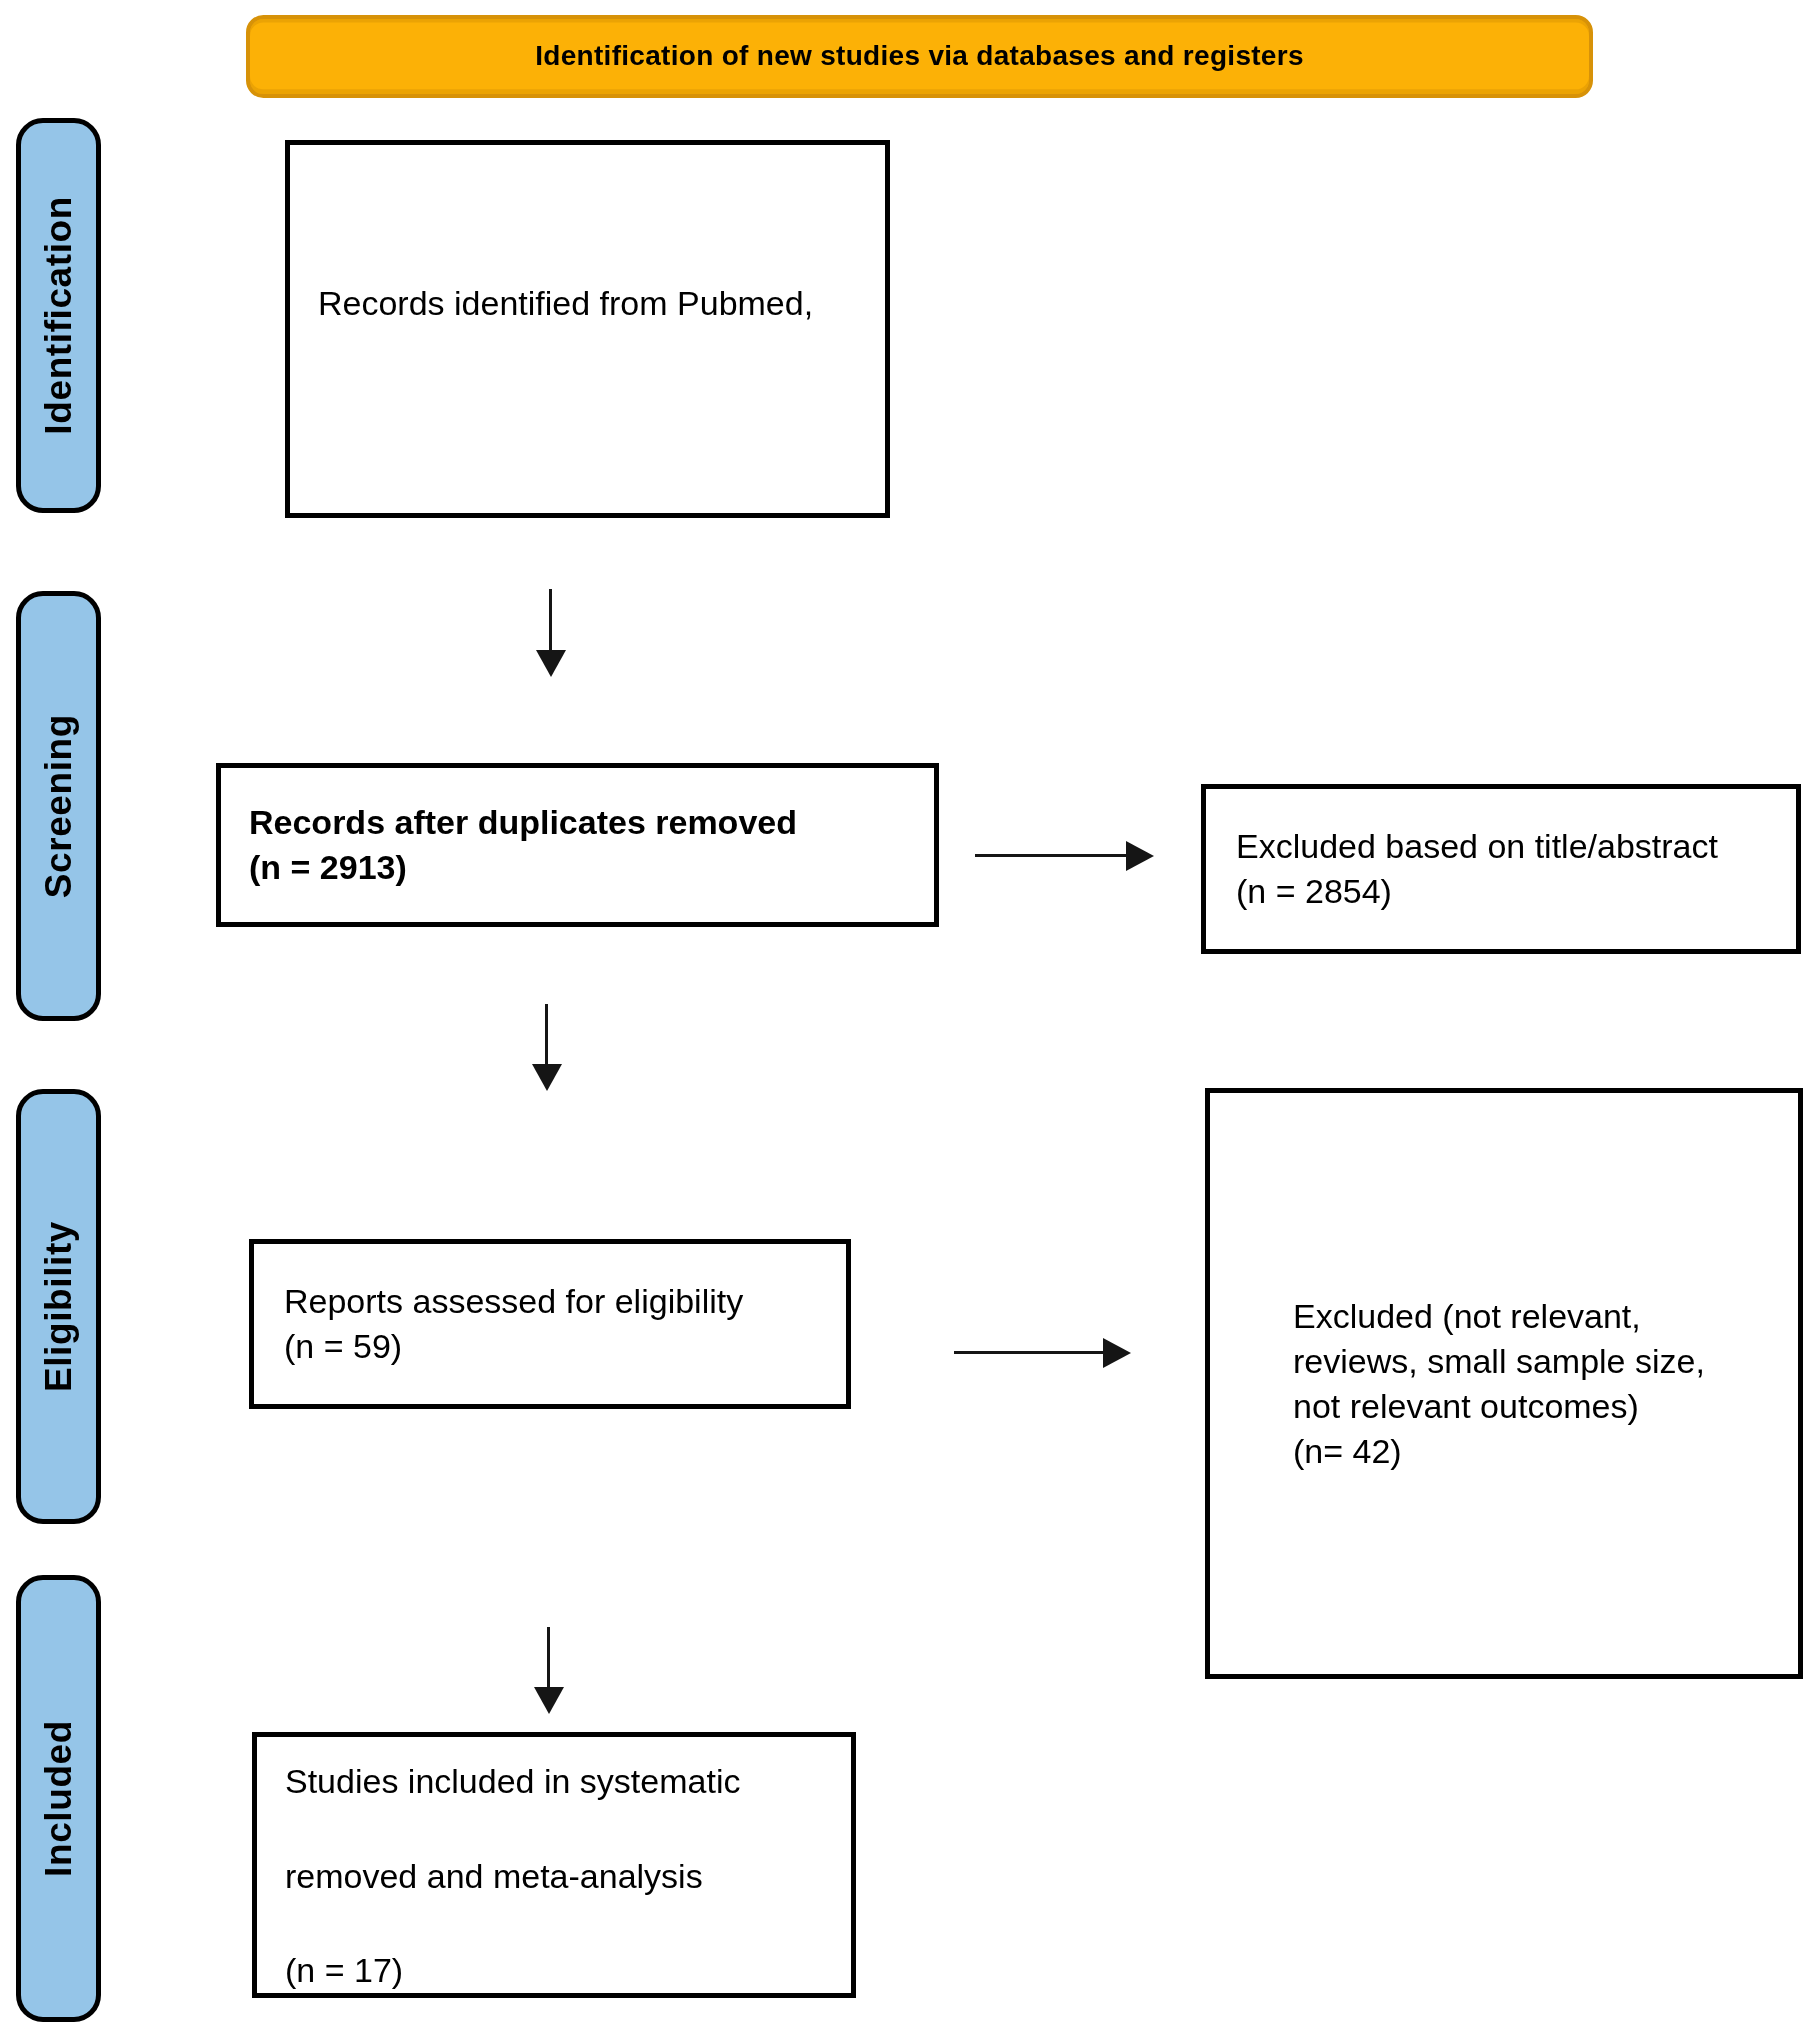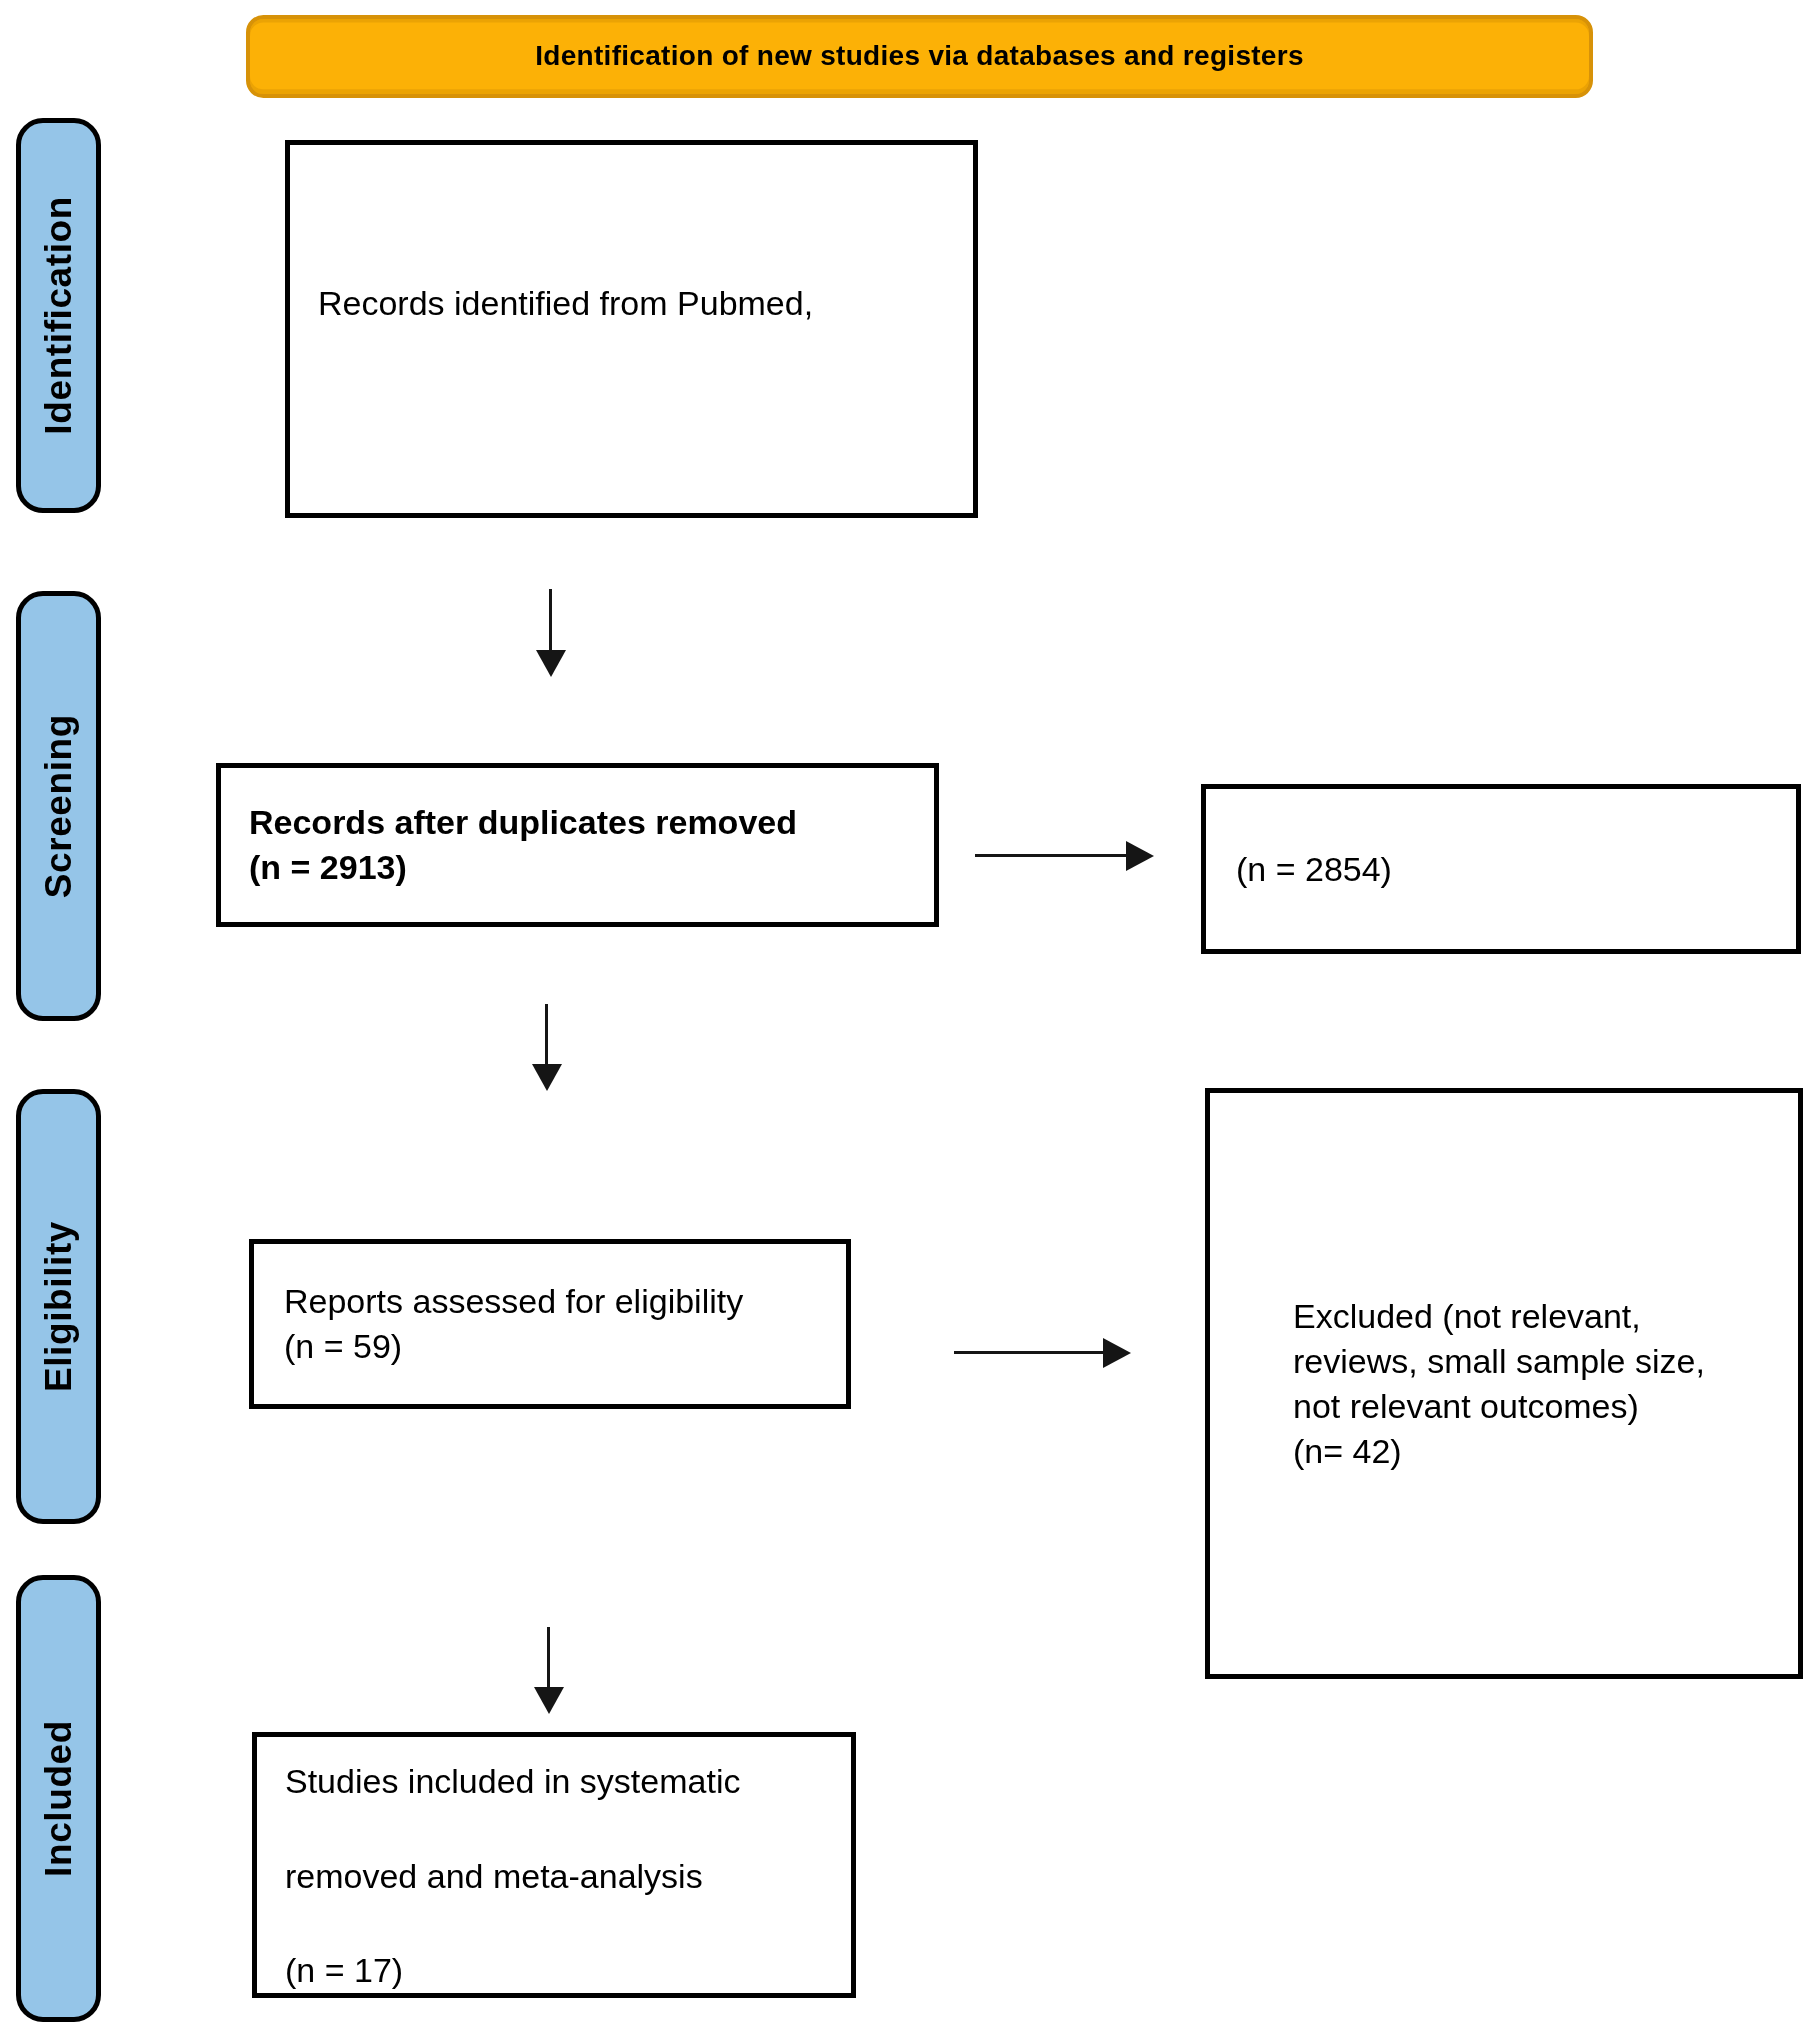--- a/index.html
+++ b/index.html
@@ -69,21 +69,21 @@
     position:absolute;
     background:#fff;
     border:5.2px solid var(--ink);
     display:flex;
     flex-direction:column;
     justify-content:center;
     font-size:34px;
     line-height:45px;
   }
   .pbox .line{display:block;}
-  .box-records    {left:285px;  top:140px;  width:693px; height:378px; padding:0 17.4px 52px 28px;}
+  .box-records    {left:285px;  top:140px;  width:605px; height:378px; padding:0 17.4px 52px 28px;}
   .box-duplicates {left:216px;  top:763px; width:723px; height:164px; padding:0 17.4px 0 28px;font-weight:bold;}
   .box-excl-title {left:1201px; top:784px; width:600px; height:170px; padding:0 17.4px 0 30px;}
   .box-reports    {left:249px;  top:1239px; width:602px; height:170px; padding:0 17.4px 0 30px;}
   .box-excl-full  {left:1205px; top:1088px; width:598px; height:591px; padding:0 17.4px 0 83px;}
   .box-included   {left:252px;  top:1732px; width:604px; height:266px; padding:22px 17.4px 0 28px; justify-content:space-between;}
 
   
   .v-arrow{
     position:absolute;
     width:33px;
@@ -140,20 +140,21 @@
   <div class="pbox box-records">
     <span class="line">Records identified from Pubmed,</span>
   </div>
 
   <div class="pbox box-duplicates">
     <span class="line">Records after duplicates removed</span>
     <span class="line">(n = 2913)</span>
   </div>
 
   <div class="pbox box-excl-title">
+    <span class="line">Excluded based on title/abstract</span>
     <span class="line">(n = 2854)</span>
   </div>
 
   <div class="pbox box-reports">
     <span class="line">Reports assessed for eligibility</span>
     <span class="line">(n = 59)</span>
   </div>
 
   <div class="pbox box-excl-full">
     <span class="line">Excluded (not relevant,</span>

